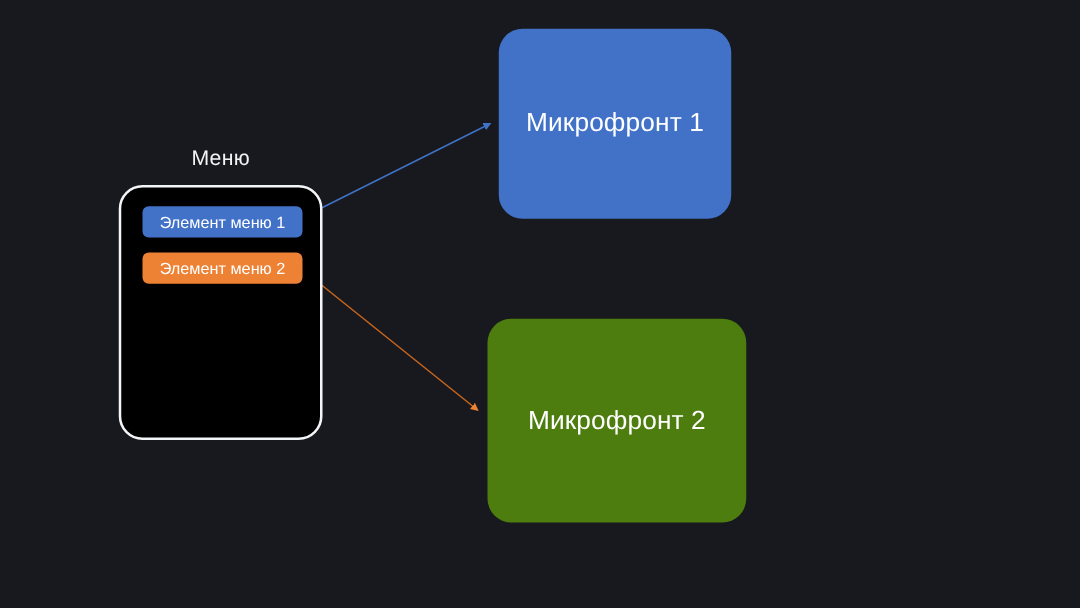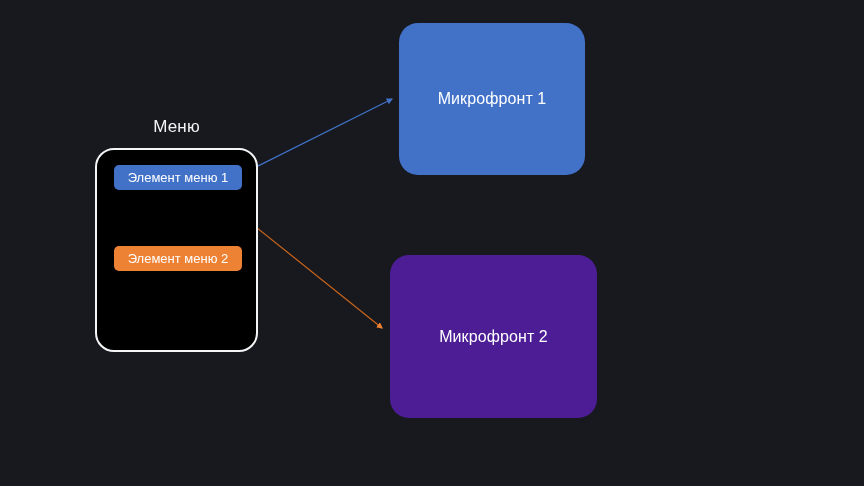--- a/index.html
+++ b/index.html
@@ -72,52 +72,51 @@
     white-space: nowrap;
     font-weight: 400;
   }
   #menu-item-1 {
     top: 15px;
     background: #4272c8;
   }
   #menu-item-2 {
     top: 52px;
     background: #ed8134;
-    margin-top: 44px;
   }
 
   
   .mfe-box {
     position: absolute;
     border-radius: 19px;
     display: flex;
     align-items: center;
     justify-content: center;
     box-sizing: border-box;
   }
   .mfe-box .mfe-label {
     color: #ffffff;
-    font-size: 16px;
+    font-size: 21px;
     line-height: 22px;
     white-space: nowrap;
     letter-spacing: 0.1px;
   }
   #mfe-box-1 {
     left: 399px;
     top: 23px;
     width: 186px;
     height: 152px;
     background: #4272c8;
   }
   #mfe-box-2 {
     left: 390px;
     top: 255px;
     width: 207px;
     height: 163px;
-    background: #4c1d95;
+    background: #4d7c0f;
   }
 </style>
 </head>
 <body>
 
 <div id="canvas">
 
   <svg id="arrows" viewBox="0 0 864 486" width="864" height="486">
     <defs>
       <marker id="head-blue" markerWidth="7" markerHeight="7" refX="5.2" refY="3.2" orient="auto" markerUnits="userSpaceOnUse">

